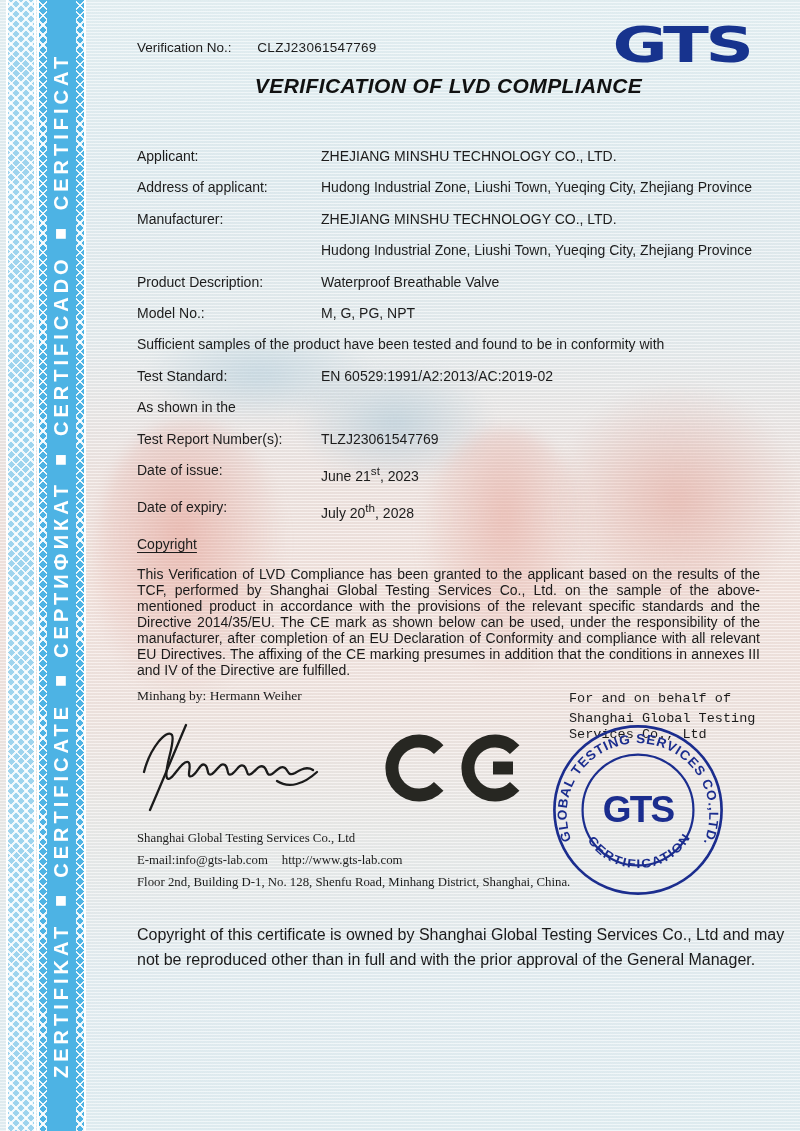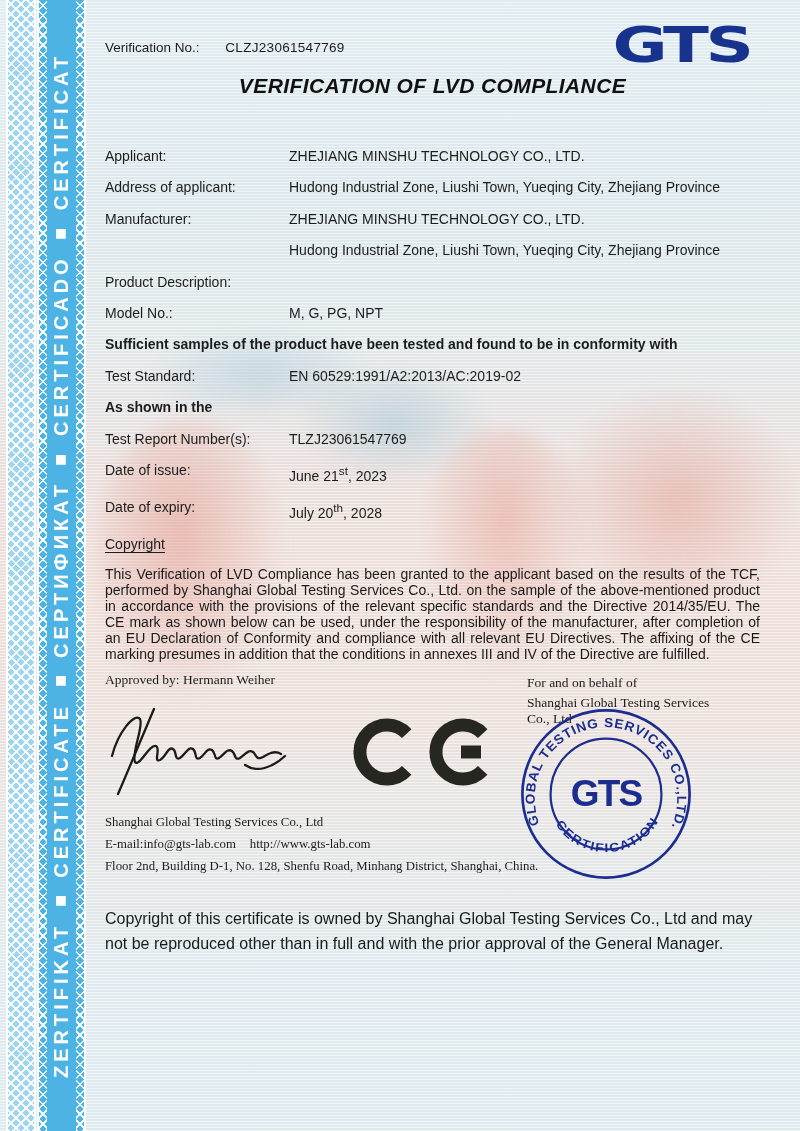--- a/index.html
+++ b/index.html
@@ -32,43 +32,43 @@
     background:
       repeating-linear-gradient(45deg, rgba(255,255,255,.9) 0 1.6px, transparent 1.6px 7px),
       repeating-linear-gradient(-45deg, rgba(255,255,255,.9) 0 1.6px, transparent 1.6px 7px);}
   .band::before{left:0;} .band::after{right:0;}
   .band-text{
     position:absolute;inset:0;display:flex;align-items:center;justify-content:center;
     writing-mode:vertical-rl;transform:rotate(180deg);
     color:#fff;font-weight:bold;font-size:20px;letter-spacing:4px;white-space:nowrap;
     font-family:"Liberation Sans",sans-serif;}
 
-  .content{position:absolute;left:86px;top:0;right:0;bottom:0;padding:0 40px 0 19px;color:#1c1c1c;}
+  .content{position:absolute;left:86px;top:0;right:0;bottom:0;padding:0 40px 0 51px;color:#1c1c1c;}
 
   .hdr{display:flex;justify-content:space-between;align-items:flex-start;margin-top:22px;}
   .verif{margin-top:18px;font-size:13.5px;}
   .verif .vlabel{display:inline-block;}
   .verif .vnum{display:inline-block;margin-left:22px;letter-spacing:.3px;}
   .logo{color:var(--brand-navy,#17338e);font-family:"DejaVu Sans",sans-serif;font-weight:bold;
     font-size:57px;letter-spacing:-3px;line-height:52px;transform:scaleX(1.18) scaleY(.88);transform-origin:right top;padding-right:8px;}
 
   .title{text-align:center;font-size:21px;font-weight:bold;font-style:italic;letter-spacing:.4px;color:#111;}
 
   .fields{margin-top:43px;font-size:14px;}
   .frow{display:flex;align-items:flex-start;}
   .frow .lbl{flex:0 0 184px;line-height:31.4px;}
   .frow .val{flex:1;line-height:31.4px;}
-  .fullrow{line-height:31.4px;font-weight:bold;}
+  .fullrow{line-height:31.4px;}
   .conclusion-h{line-height:31.4px;text-decoration:underline;text-underline-offset:3px;}
 
   .para{margin-top:5px;font-size:14px;line-height:16.1px;text-align:justify;color:#1a1a1a;}
 
   .sign{position:relative;margin-top:10px;height:135px;}
   .approved{font-family:"Liberation Serif",serif;font-size:13.5px;}
-  .behalf{position:absolute;left:422px;top:3px;width:200px;font-family:Liberation Serif, serif;font-size:13.5px;line-height:16.5px;}
+  .behalf{position:absolute;left:432px;top:3px;width:200px;font-family:Liberation Mono, monospace;font-size:13.5px;line-height:16.5px;}
   .behalf .bh1{margin-bottom:3px;}
   .sig-svg{position:absolute;left:0;top:32px;}
   .ce-svg{position:absolute;left:246px;top:44px;}
   .seal-svg{position:absolute;left:413px;top:34px;z-index:2;}
 
   .contact{font-family:"Liberation Serif",serif;font-size:12.8px;line-height:22px;margin-top:4px;}
   .contact .cline{white-space:nowrap;}
   .contact .gap{display:inline-block;width:14px;}
 
   .copyright{margin-top:30px;font-size:16px;line-height:24.5px;width:648px;color:#1a1a1a;}
@@ -117,20 +117,21 @@
       <div class="frow">
         <div class="lbl">Manufacturer:</div>
         <div class="val">ZHEJIANG MINSHU TECHNOLOGY CO., LTD.</div>
       </div>
       <div class="frow">
         <div class="lbl"></div>
         <div class="val">Hudong Industrial Zone, Liushi Town, Yueqing City, Zhejiang Province</div>
       </div>
       <div class="frow">
         <div class="lbl">Product Description:</div>
+        <div class="val">Waterproof Breathable Valve</div>
       </div>
       <div class="frow">
         <div class="lbl">Model No.:</div>
         <div class="val">M, G, PG, NPT</div>
       </div>
       <div class="fullrow">Sufficient samples of the product have been tested and found to be in conformity with</div>
       <div class="frow">
         <div class="lbl">Test Standard:</div>
         <div class="val">EN 60529:1991/A2:2013/AC:2019-02</div>
       </div>
@@ -146,21 +147,21 @@
       <div class="frow">
         <div class="lbl">Date of expiry:</div>
         <div class="val"><span>July 20</span><sup>th</sup><span>, 2028</span></div>
       </div>
       <div class="conclusion-h">Copyright</div>
     </div>
 
     <div class="para">This Verification of LVD Compliance has been granted to the applicant based on the results of the TCF, performed by Shanghai Global Testing Services Co., Ltd. on the sample of the above-mentioned product in accordance with the provisions of the relevant specific standards and the Directive 2014/35/EU. The CE mark as shown below can be used, under the responsibility of the manufacturer, after completion of an EU Declaration of Conformity and compliance with all relevant EU Directives. The affixing of the CE marking presumes in addition that the conditions in annexes III and IV of the Directive are fulfilled.</div>
 
     <div class="sign">
-      <div class="approved">Approved by: Hermann Weiher</div>
+      <div class="approved">Minhang by: Hermann Weiher</div>
       <div class="behalf">
         <div class="bh1">For and on behalf of</div>
         <div>Shanghai Global Testing Services Co., Ltd</div>
       </div>
 
       <svg class="sig-svg" width="212" height="94" viewBox="0 0 212 94">
         <g fill="none" stroke="#1b1b1b" stroke-width="2.3" stroke-linecap="round">
           <path d="M49 5 C40 26 26 60 13 90"></path>
           <path d="M7 52 C13 28 30 8 35 15 C39 22 26 50 30 58 C34 64 44 40 51 42 C56 44 48 59 55 56 C61 53 63 42 68 45 C72 47 69 57 75 54 C81 50 83 42 88 45 C92 48 89 57 95 54 C100 51 102 43 107 46 C111 49 109 57 114 54 C119 51 122 44 127 47 C131 50 129 57 135 54 C140 51 143 45 148 48 C151 50 151 57 158 53 C164 49 170 46 176 50"></path>
           <path d="M140 61 C152 69 167 64 180 52"></path>

